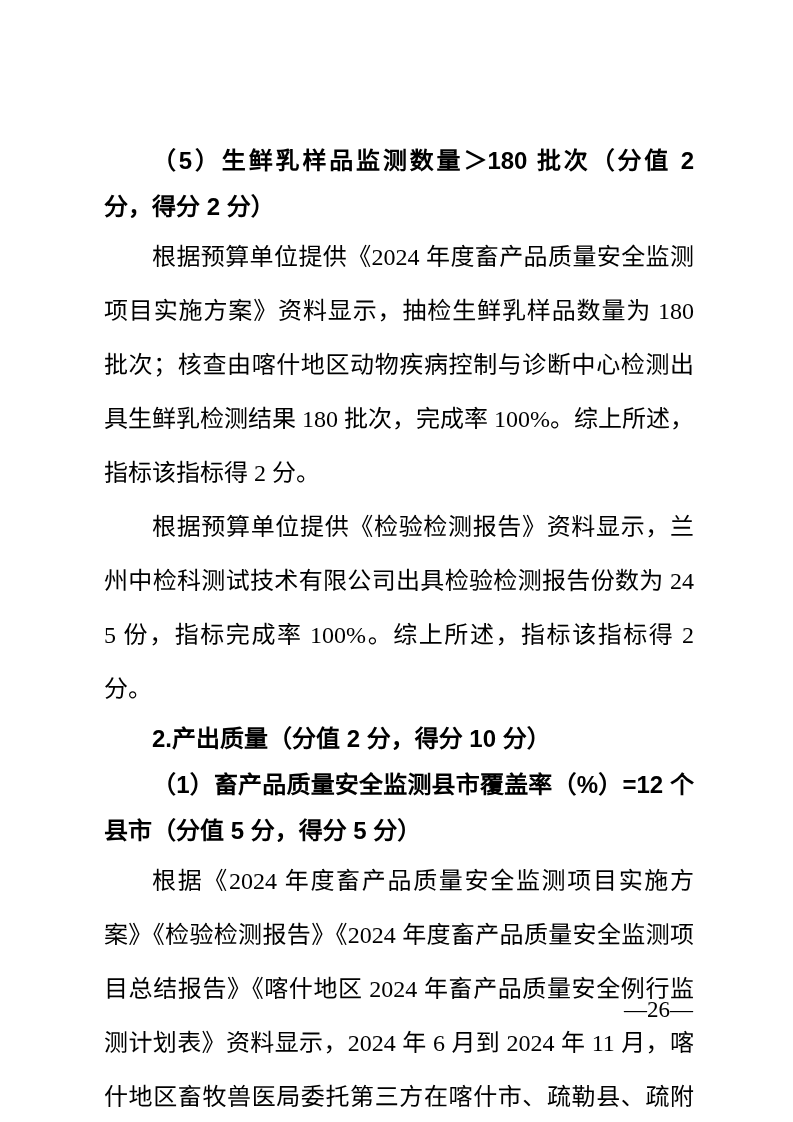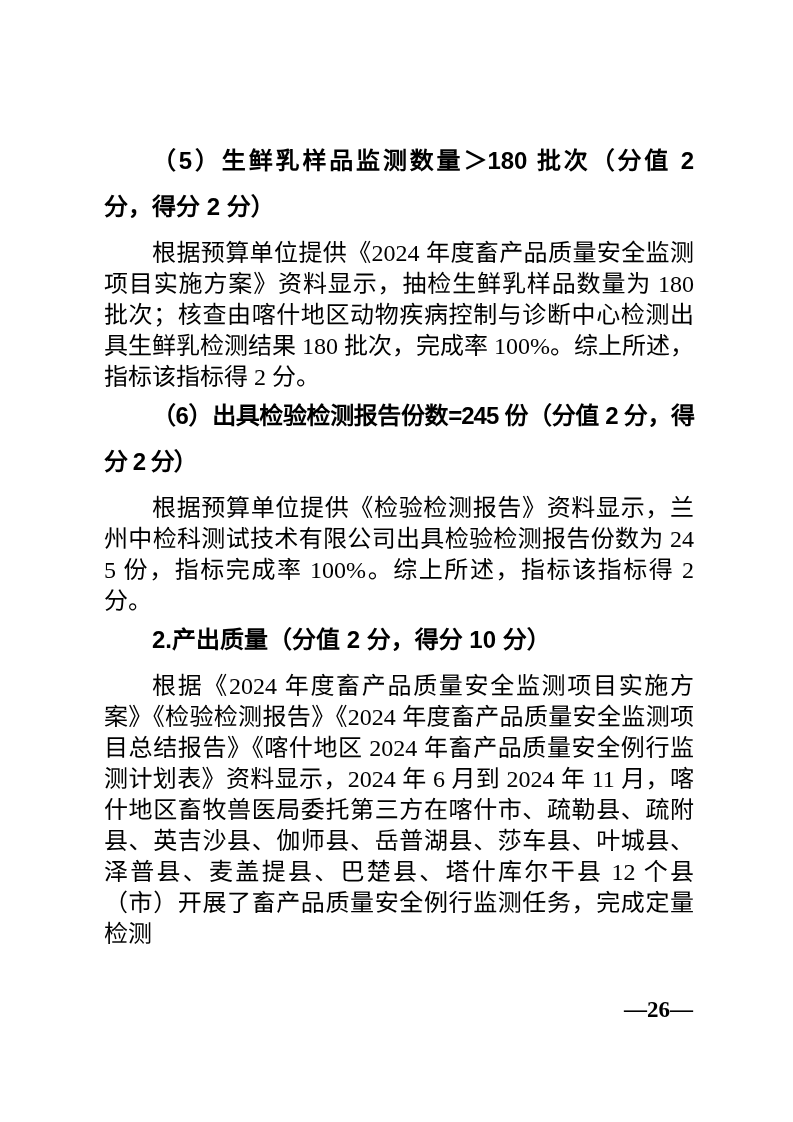--- a/index.html
+++ b/index.html
@@ -19,58 +19,57 @@
     font-family: "Liberation Serif", "DejaVu Serif", serif;
   }
   .block {
     margin: 0;
     font-size: 24px;
     text-align: justify;
     text-indent: 2em;
     word-break: break-all;
   }
   .body-para {
-    line-height: 31px;
+    line-height: 54px;
     font-weight: normal;
     font-family: "Liberation Serif", "DejaVu Serif", serif;
-    margin-top: 8px;
   }
   .heading {
     line-height: 46px;
     font-weight: bold;
     font-family: "Liberation Sans", "DejaVu Sans", sans-serif;
   }
   .tight {
     letter-spacing: -1px;
   }
   .page-number {
     position: absolute;
     top: 996px;
     right: 100px;
     font-size: 23px;
     line-height: 28px;
-    font-weight: bold;
+    font-weight: normal;
     text-align: right;
     font-family: "Liberation Serif", "DejaVu Serif", serif;
   }
 </style>
 </head>
 <body>
 
 <div class="page">
 
   <p class="block heading">（5）生鲜乳样品监测数量＞180 批次（分值 2 分，得分 2 分）</p>
 
   <p class="block body-para">根据预算单位提供《2024 年度畜产品质量安全监测项目实施方案》资料显示，抽检生鲜乳样品数量为 180 批次；核查由喀什地区动物疾病控制与诊断中心检测出具生鲜乳检测结果 180 批次，完成率 100%。综上所述，指标该指标得 2 分。</p>
 
-  <p class="block heading tight">（6）出具检验检测报告份数=245 份（分值 2 分，得分 2 分）</p>
 
   <p class="block body-para">根据预算单位提供《检验检测报告》资料显示，兰州中检科测试技术有限公司出具检验检测报告份数为 245 份，指标完成率 100%。综上所述，指标该指标得 2 分。</p>
 
 
   <p class="block heading">2.产出质量（分值 2 分，得分 10 分）</p>
 
+  <p class="block heading">（1）畜产品质量安全监测县市覆盖率（%）=12 个县市（分值 5 分，得分 5 分）</p>
 
   <p class="block body-para">根据《2024 年度畜产品质量安全监测项目实施方案》《检验检测报告》《2024 年度畜产品质量安全监测项目总结报告》《喀什地区 2024 年畜产品质量安全例行监测计划表》资料显示，2024 年 6 月到 2024 年 11 月，喀什地区畜牧兽医局委托第三方在喀什市、疏勒县、疏附县、英吉沙县、伽师县、岳普湖县、莎车县、叶城县、泽普县、麦盖提县、巴楚县、塔什库尔干县 12 个县（市）开展了畜产品质量安全例行监测任务，完成定量检测</p>
 
   <div class="page-number">—26—</div>
 
 </div>
 
 </body></html>

